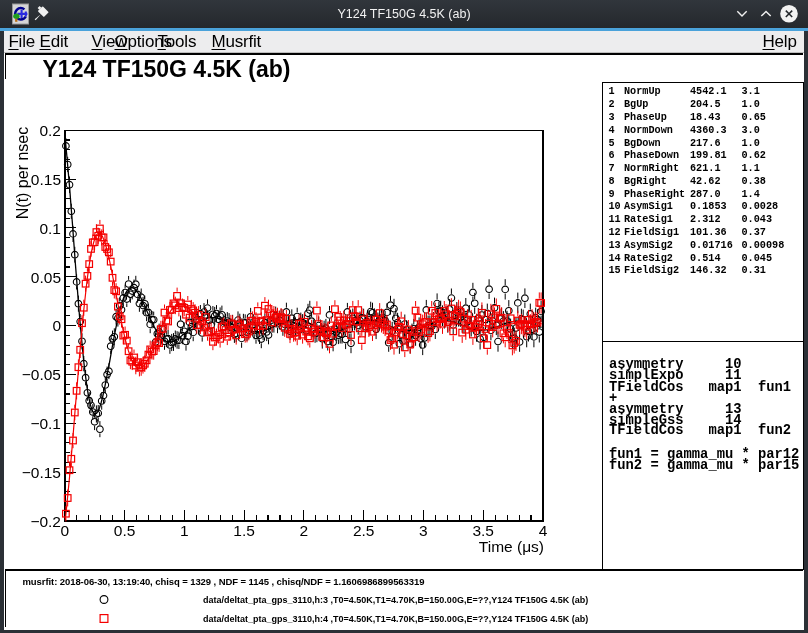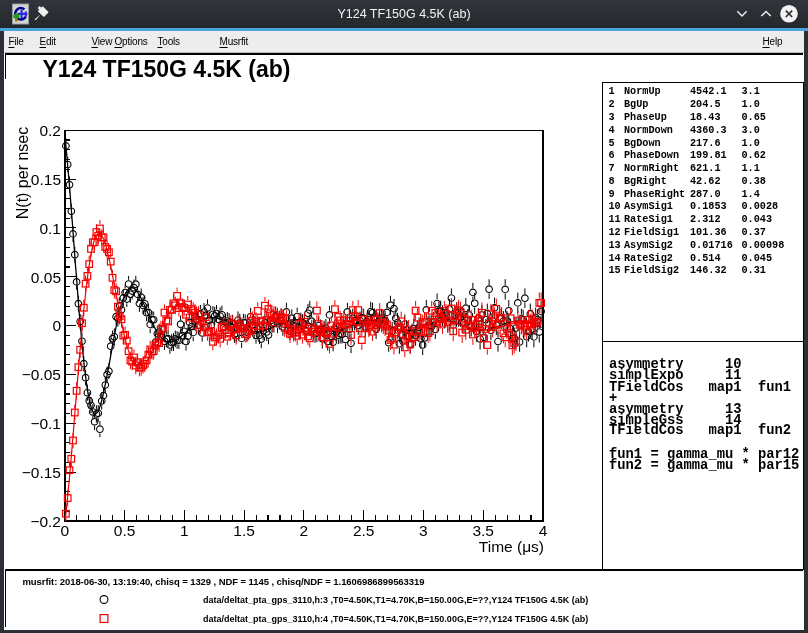--- a/index.html
+++ b/index.html
@@ -1,20 +1,20 @@
 <!DOCTYPE html>
 <html><head><meta charset="utf-8"><style>
 html,body{margin:0;padding:0;width:808px;height:633px;overflow:hidden}
 body{font-family:"Liberation Sans",sans-serif;position:relative;background:#2b3036}
 #titlebar{position:absolute;left:0;top:0;width:808px;height:28px;background:linear-gradient(#31363c,#24282c)}
 #tbtext{position:absolute;left:0;top:0;width:808px;height:28px;line-height:28px;text-align:center;color:#f2f2f2;font-size:12.5px}
 #bluebar{position:absolute;left:0;top:28px;width:808px;height:2.5px;background:#4aa2da}
 #menubar{position:absolute;left:3.5px;top:30.5px;width:800.5px;height:21.5px;background:#ededee;border-bottom:1px solid #bdbdbd}
 #canvas{position:absolute;left:3.5px;top:53px;width:800px;height:576.5px;background:#fff}
-.mi{position:absolute;top:0;height:21.5px;line-height:21.5px;font-size:10px;color:#000;letter-spacing:-0.2px}
+.mi{position:absolute;top:0;height:21.5px;line-height:21.5px;font-size:17px;color:#000;letter-spacing:-0.2px}
 .mi span{text-decoration:underline;text-underline-offset:2px}
 svg text{font-family:"Liberation Sans",sans-serif}
 .al{font-size:15.5px;fill:#000}
 .alt{font-size:16px;fill:#000}
 .ttl{font-size:23px;font-weight:bold;fill:#000}
 .m1{font-family:"Liberation Mono",monospace;font-size:10.2px;font-weight:bold;fill:#000}
 .m2{font-family:"Liberation Mono",monospace;font-size:13.8px;font-weight:bold;fill:#000}
 .s1{font-size:9.5px;font-weight:bold;fill:#000;letter-spacing:-0.08px}
 .s2{font-size:9px;font-weight:bold;fill:#000;letter-spacing:0px}
 </style></head>
@@ -40,21 +40,21 @@
 </svg>
 <div id="tbtext">Y124 TF150G 4.5K (ab)</div>
 </div>
 <div id="bluebar"></div>
 <div id="menubar">
 <div class="mi" style="left:4.9px"><span>F</span>ile</div>
 <div class="mi" style="left:36px"><span>E</span>dit</div>
 <div class="mi" style="left:88px"><span>V</span>iew</div>
 <div class="mi" style="left:111px"><span>O</span>ptions</div>
 <div class="mi" style="left:154px"><span>T</span>ools</div>
-<div class="mi" style="left:216px"><span>M</span>usrfit</div>
+<div class="mi" style="left:208px"><span>M</span>usrfit</div>
 <div class="mi" style="left:759px"><span>H</span>elp</div>
 </div>
 <div id="canvas"></div>
 <svg width="808" height="633" viewBox="0 0 808 633" style="position:absolute;left:0;top:0">
 <defs>
 <circle id="mc" r="3.3" fill="none" stroke="#000" stroke-width="1.1"></circle>
 <rect id="ms" x="-3.3" y="-3.3" width="6.6" height="6.6" fill="none" stroke="#f40000" stroke-width="1.2"></rect>
 </defs>
 <g shape-rendering="crispEdges">
 <path d="M4.8 53.9H803.3" stroke="#000" stroke-width="1.2" fill="none"></path>

